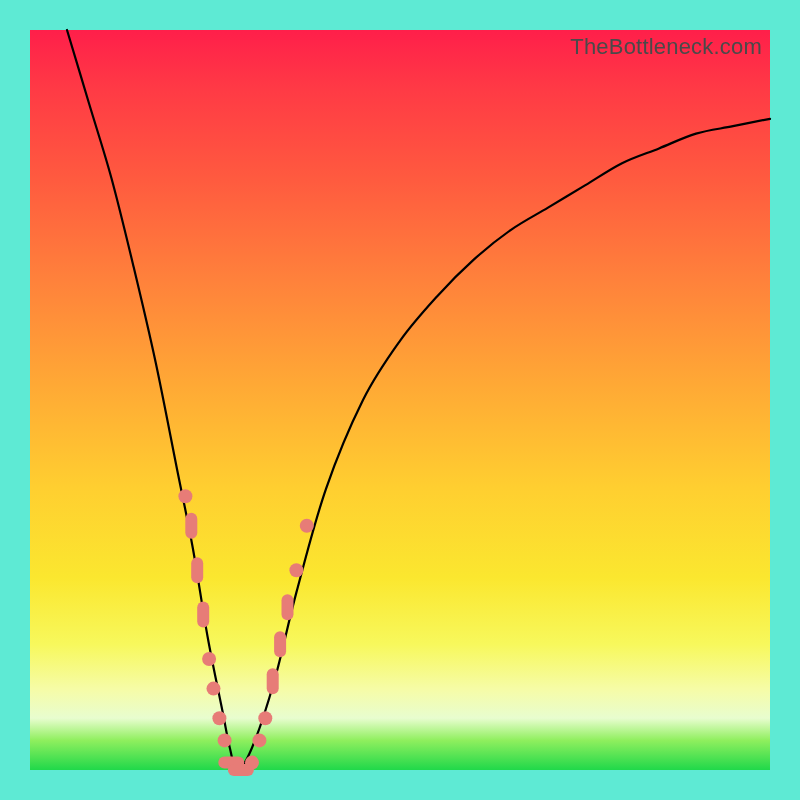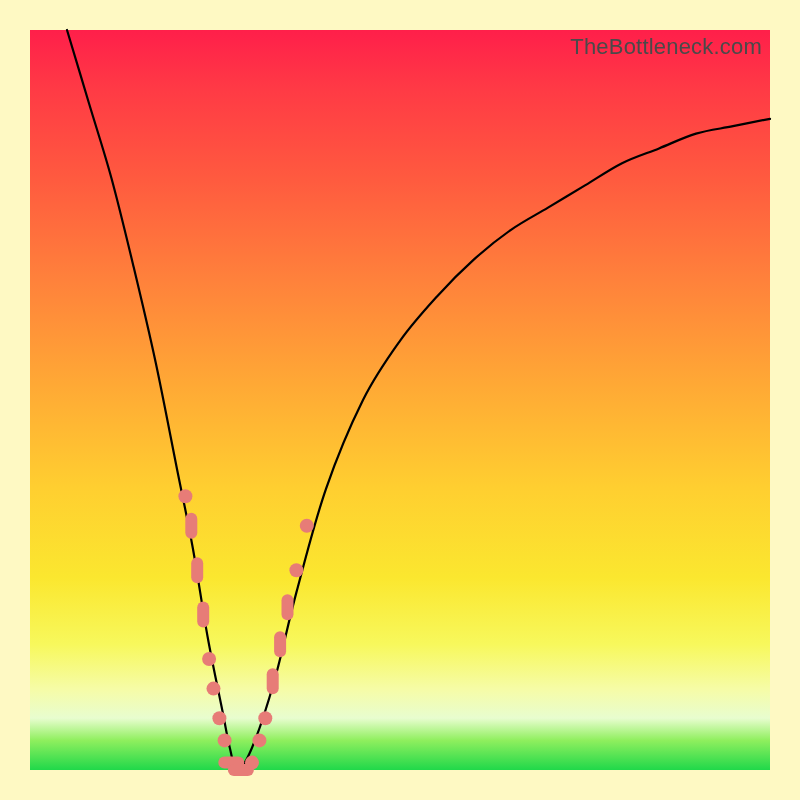--- a/index.html
+++ b/index.html
@@ -8,21 +8,21 @@
     width: 800px;
     height: 800px;
     overflow: hidden;
     background: #000;
     font-family: Arial, Helvetica, sans-serif;
   }
   .frame {
     position: relative;
     width: 800px;
     height: 800px;
-    background: #fef9c3;
+    background: #5eead4;
   }
   .plot-area {
     position: absolute;
     left: 30px;
     top: 30px;
     width: 740px;
     height: 740px;
     
     background: linear-gradient(
       to bottom,

